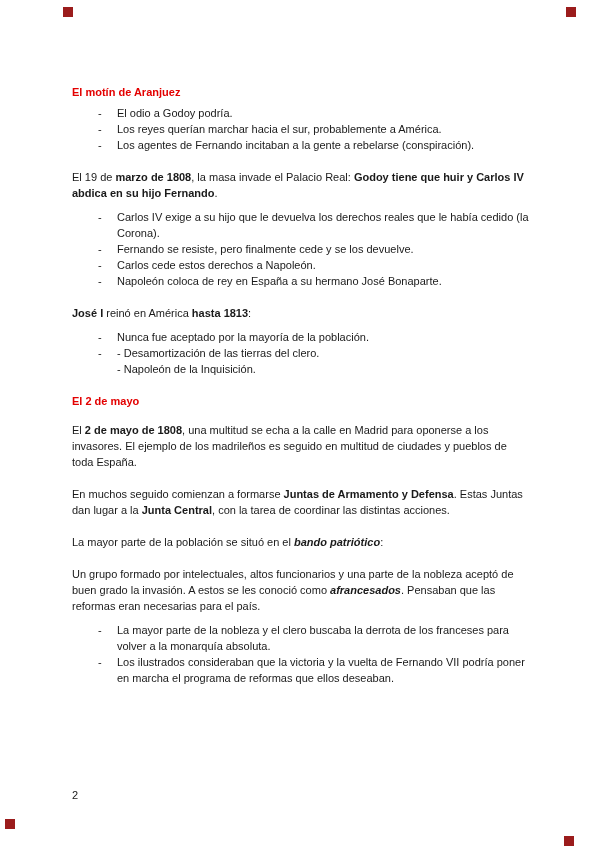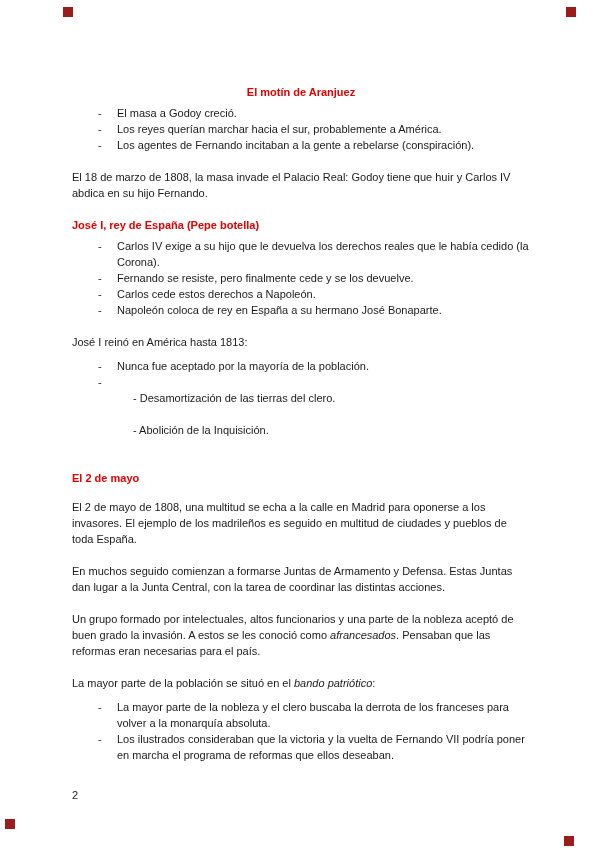--- a/index.html
+++ b/index.html
@@ -23,85 +23,83 @@
     top: 84px;
     width: 458px;
   }
   .doc-heading {
     color: var(--heading-color, #e30000);
     font-weight: bold;
     margin: 14px 0 13px 0;
   }
   .doc-heading:first-child {
     margin-top: 0;
-    text-align: center;
   }
   .doc-paragraph {
     margin: 0 0 16px 0;
   }
   .doc-list {
     margin: -8px 0 16px 0;
   }
   .doc-list-item {
     display: flex;
     padding-left: 26px;
   }
   .doc-list-item .marker {
     width: 19px;
     flex: 0 0 19px;
   }
   .doc-list-item .li-text {
     flex: 1 1 auto;
   }
   .subline {
-    margin: 16px;
+    margin: 0;
   }
   .page-number {
     position: absolute;
     left: 72px;
     top: 787px;
   }
   .corner-mark {
     position: absolute;
     width: 10px;
     height: 10px;
     background: var(--corner-color, #9b1c1c);
   }
   .corner-mark.tl { left: 63px;  top: 7px; }
   .corner-mark.tr { left: 566px; top: 7px; }
   .corner-mark.bl { left: 5px;   top: 819px; }
   .corner-mark.br { left: 564px; top: 836px; }
-  b { font-weight: normal; }
+  b { font-weight: bold; }
 </style>
 </head>
 <body>
 
 <div class="corner-mark tl"></div>
 <div class="corner-mark tr"></div>
 <div class="corner-mark bl"></div>
 <div class="corner-mark br"></div>
 
 <div class="page">
     <div class="doc-heading">El motín de Aranjuez</div>
     <div class="doc-list">
       <div class="doc-list-item">
         <span class="marker">-</span>
-        <span class="li-text"><span>El masa a Godoy creció.</span></span>
+        <span class="li-text"><span>El odio a Godoy podría.</span></span>
       </div>
       <div class="doc-list-item">
         <span class="marker">-</span>
         <span class="li-text"><span>Los reyes querían marchar hacia el sur, probablemente a América.</span></span>
       </div>
       <div class="doc-list-item">
         <span class="marker">-</span>
         <span class="li-text"><span>Los agentes de Fernando incitaban a la gente a rebelarse (conspiración).</span></span>
       </div>
     </div>
-    <p class="doc-paragraph"><span>El 18 de </span><b>marzo de 1808</b><span>, la masa invade el Palacio Real: </span><b>Godoy tiene que huir y Carlos IV abdica en su hijo Fernando</b><span>.</span></p>
-    <div class="doc-heading">José I, rey de España (Pepe botella)</div>
+    <p class="doc-paragraph"><span>El 19 de </span><b>marzo de 1808</b><span>, la masa invade el Palacio Real: </span><b>Godoy tiene que huir y Carlos IV abdica en su hijo Fernando</b><span>.</span></p>
     <div class="doc-list">
       <div class="doc-list-item">
         <span class="marker">-</span>
         <span class="li-text"><span>Carlos IV exige a su hijo que le devuelva los derechos reales que le había cedido (la Corona).</span></span>
       </div>
       <div class="doc-list-item">
         <span class="marker">-</span>
         <span class="li-text"><span>Fernando se resiste, pero finalmente cede y se los devuelve.</span></span>
       </div>
       <div class="doc-list-item">
@@ -114,28 +112,28 @@
       </div>
     </div>
     <p class="doc-paragraph"><b>José I</b><span> reinó en América </span><b>hasta 1813</b><span>:</span></p>
     <div class="doc-list">
       <div class="doc-list-item">
         <span class="marker">-</span>
         <span class="li-text"><span>Nunca fue aceptado por la mayoría de la población.</span></span>
       </div>
       <div class="doc-list-item">
         <span class="marker">-</span>
-        <span class="li-text"><div class="subline">- Desamortización de las tierras del clero.</div><div class="subline">- Abolición de la Inquisición.</div></span>
+        <span class="li-text"><div class="subline">- Desamortización de las tierras del clero.</div><div class="subline">- Napoleón de la Inquisición.</div></span>
       </div>
     </div>
     <div class="doc-heading">El 2 de mayo</div>
     <p class="doc-paragraph"><span>El </span><b>2 de mayo de 1808</b><span>, una multitud se echa a la calle en Madrid para oponerse a los invasores. El ejemplo de los madrileños es seguido en multitud de ciudades y pueblos de toda España.</span></p>
     <p class="doc-paragraph"><span>En muchos seguido comienzan a formarse </span><b>Juntas de Armamento y Defensa</b><span>. Estas Juntas dan lugar a la </span><b>Junta Central</b><span>, con la tarea de coordinar las distintas acciones.</span></p>
+    <p class="doc-paragraph"><span>La mayor parte de la población se situó en el </span><b style="font-style: italic;">bando patriótico</b><span>:</span></p>
     <p class="doc-paragraph"><span>Un grupo formado por intelectuales, altos funcionarios y una parte de la nobleza aceptó de buen grado la invasión. A estos se les conoció como </span><b style="font-style: italic;">afrancesados</b><span>. Pensaban que las reformas eran necesarias para el país.</span></p>
-    <p class="doc-paragraph"><span>La mayor parte de la población se situó en el </span><b style="font-style: italic;">bando patriótico</b><span>:</span></p>
     <div class="doc-list">
       <div class="doc-list-item">
         <span class="marker">-</span>
         <span class="li-text"><span>La mayor parte de la nobleza y el clero buscaba la derrota de los franceses para volver a la monarquía absoluta.</span></span>
       </div>
       <div class="doc-list-item">
         <span class="marker">-</span>
         <span class="li-text"><span>Los ilustrados consideraban que la victoria y la vuelta de Fernando VII podría poner en marcha el programa de reformas que ellos deseaban.</span></span>
       </div>
     </div>

